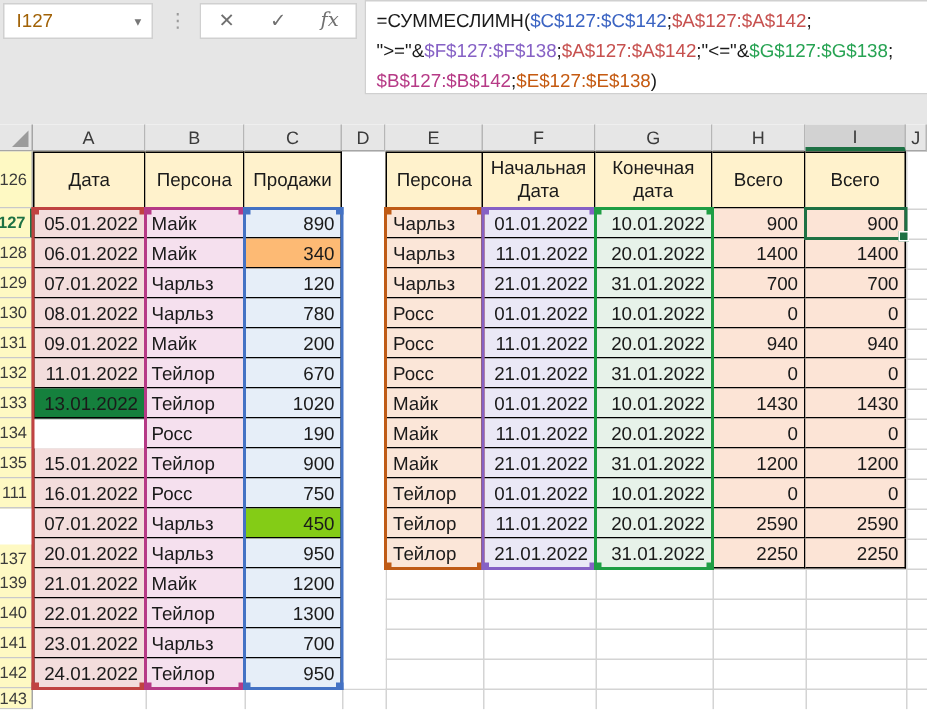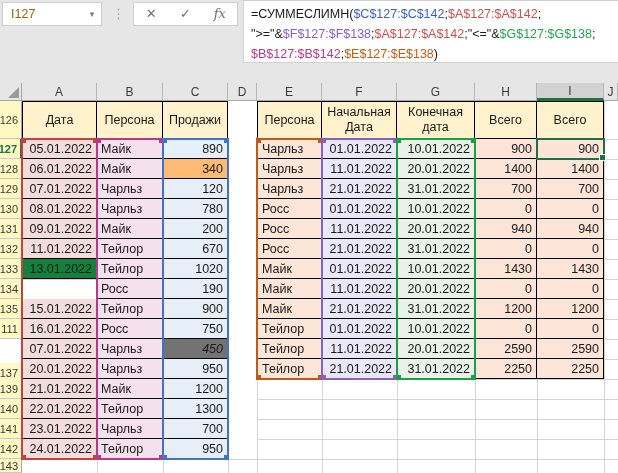--- a/index.html
+++ b/index.html
@@ -287,21 +287,21 @@
       </div>
       <div class="abs cell al-r" style="left: 163px; top: 236px; width: 65px; height: 20px; background: rgb(230, 238, 248);">
         <span>750</span>
       </div>
       <div class="abs cell al-r" style="left: 22px; top: 256px; width: 75px; height: 20px; background: rgb(243, 221, 220); border-left: 1px solid rgb(0, 0, 0);">
         <span>07.01.2022</span>
       </div>
       <div class="abs cell al-l" style="left: 97px; top: 256px; width: 66px; height: 20px; background: rgb(245, 224, 238);">
         <span>Чарльз</span>
       </div>
-      <div class="abs cell al-r" style="left: 163px; top: 256px; width: 65px; height: 20px; background: #737373; font-style: italic;">
+      <div class="abs cell al-r" style="left: 163px; top: 256px; width: 65px; height: 20px; background: #84cc16;">
         <span>450</span>
       </div>
       <div class="abs cell al-r" style="left: 22px; top: 276px; width: 75px; height: 20px; background: rgb(243, 221, 220); border-left: 1px solid rgb(0, 0, 0);">
         <span>20.01.2022</span>
       </div>
       <div class="abs cell al-l" style="left: 97px; top: 276px; width: 66px; height: 20px; background: rgb(245, 224, 238);">
         <span>Чарльз</span>
       </div>
       <div class="abs cell al-r" style="left: 163px; top: 276px; width: 65px; height: 20px; background: rgb(230, 238, 248);">
         <span>950</span>

